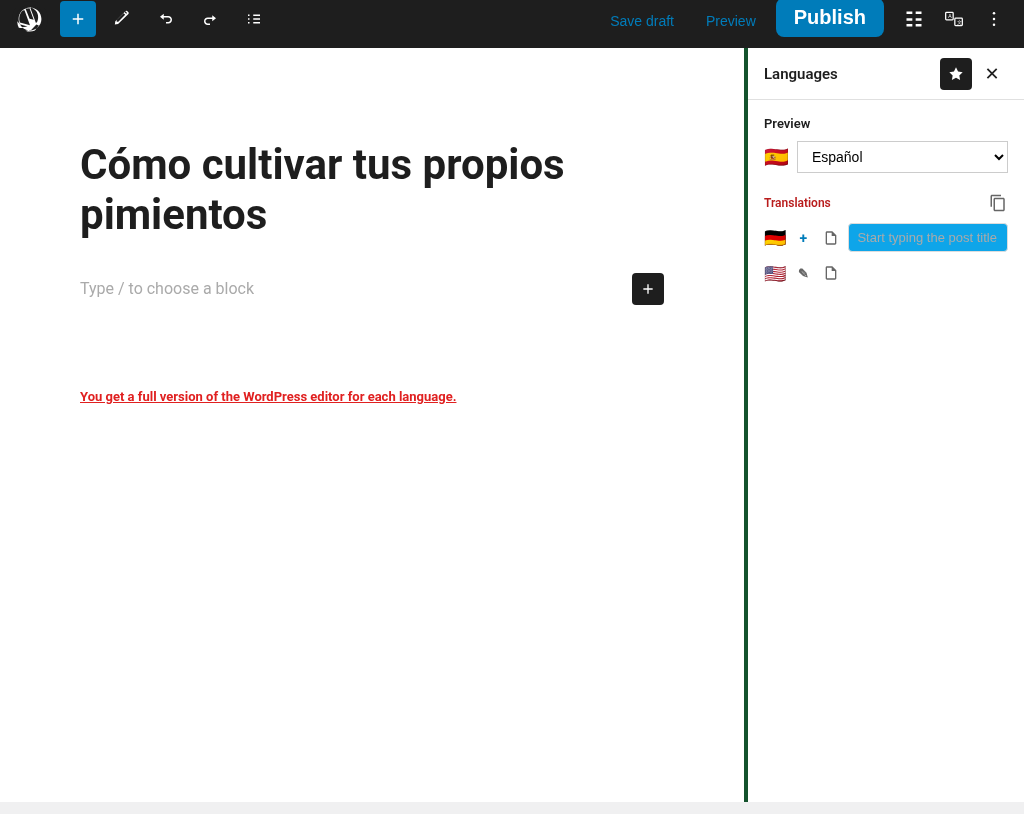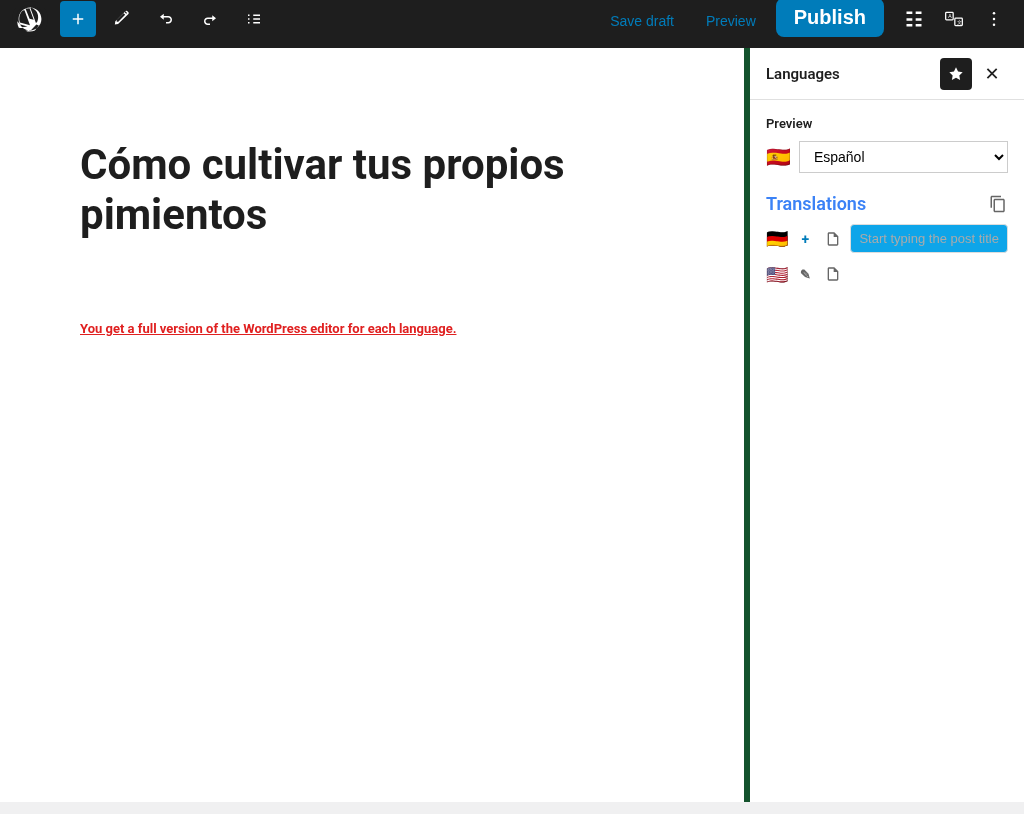--- a/index.html
+++ b/index.html
@@ -193,21 +193,21 @@
       color: #e02020;
       font-size: 13px;
       font-weight: 700;
       text-decoration: underline;
     }
 
     
     .right-panel {
       width: 280px;
       background: white;
-      border-left: 6px solid #14532d;
+      border-left: 4px solid #14532d;
       display: flex;
       flex-direction: column;
     }
 
     .panel-header {
       display: flex;
       align-items: center;
       justify-content: space-between;
       padding: 12px 16px;
       border-bottom: 1px solid #e0e0e0;
@@ -290,23 +290,23 @@
     }
 
     .translations-header {
       display: flex;
       align-items: center;
       justify-content: space-between;
       margin-bottom: 10px;
     }
 
     .translations-label {
-      font-size: 18px;
+      font-size: 12px;
       font-weight: 600;
-      color: #3b82f6;
+      color: #b91c1c;
     }
 
     .copy-icon {
       width: 20px;
       height: 20px;
       display: flex;
       align-items: center;
       justify-content: center;
       cursor: pointer;
       color: #666;
@@ -438,20 +438,28 @@
         </svg>
     </div>
   </div>
 </div>
 
 <div class="main-layout">
 
   <div class="editor-area">
     <h1 class="post-title" contenteditable="true" style="">Cómo cultivar tus propios pimientos</h1>
 
+    <div class="block-placeholder-row">
+      <span class="block-placeholder-text">Type / to choose a block</span>
+      <div class="add-block-btn">
+        <svg viewBox="0 0 24 24">
+            <path d="M11 11V5h2v6h6v2h-6v6h-2v-6H5v-2h6z"></path>
+          </svg>
+      </div>
+    </div>
 
     <p class="editor-message">You get a full version of the WordPress editor for each language.</p>
   </div>
 
   <div class="right-panel">
     <div class="panel-header">
       <span class="panel-title">Languages</span>
       <div class="panel-header-icons">
         <div class="star-btn">
           <svg viewBox="0 0 24 24">

